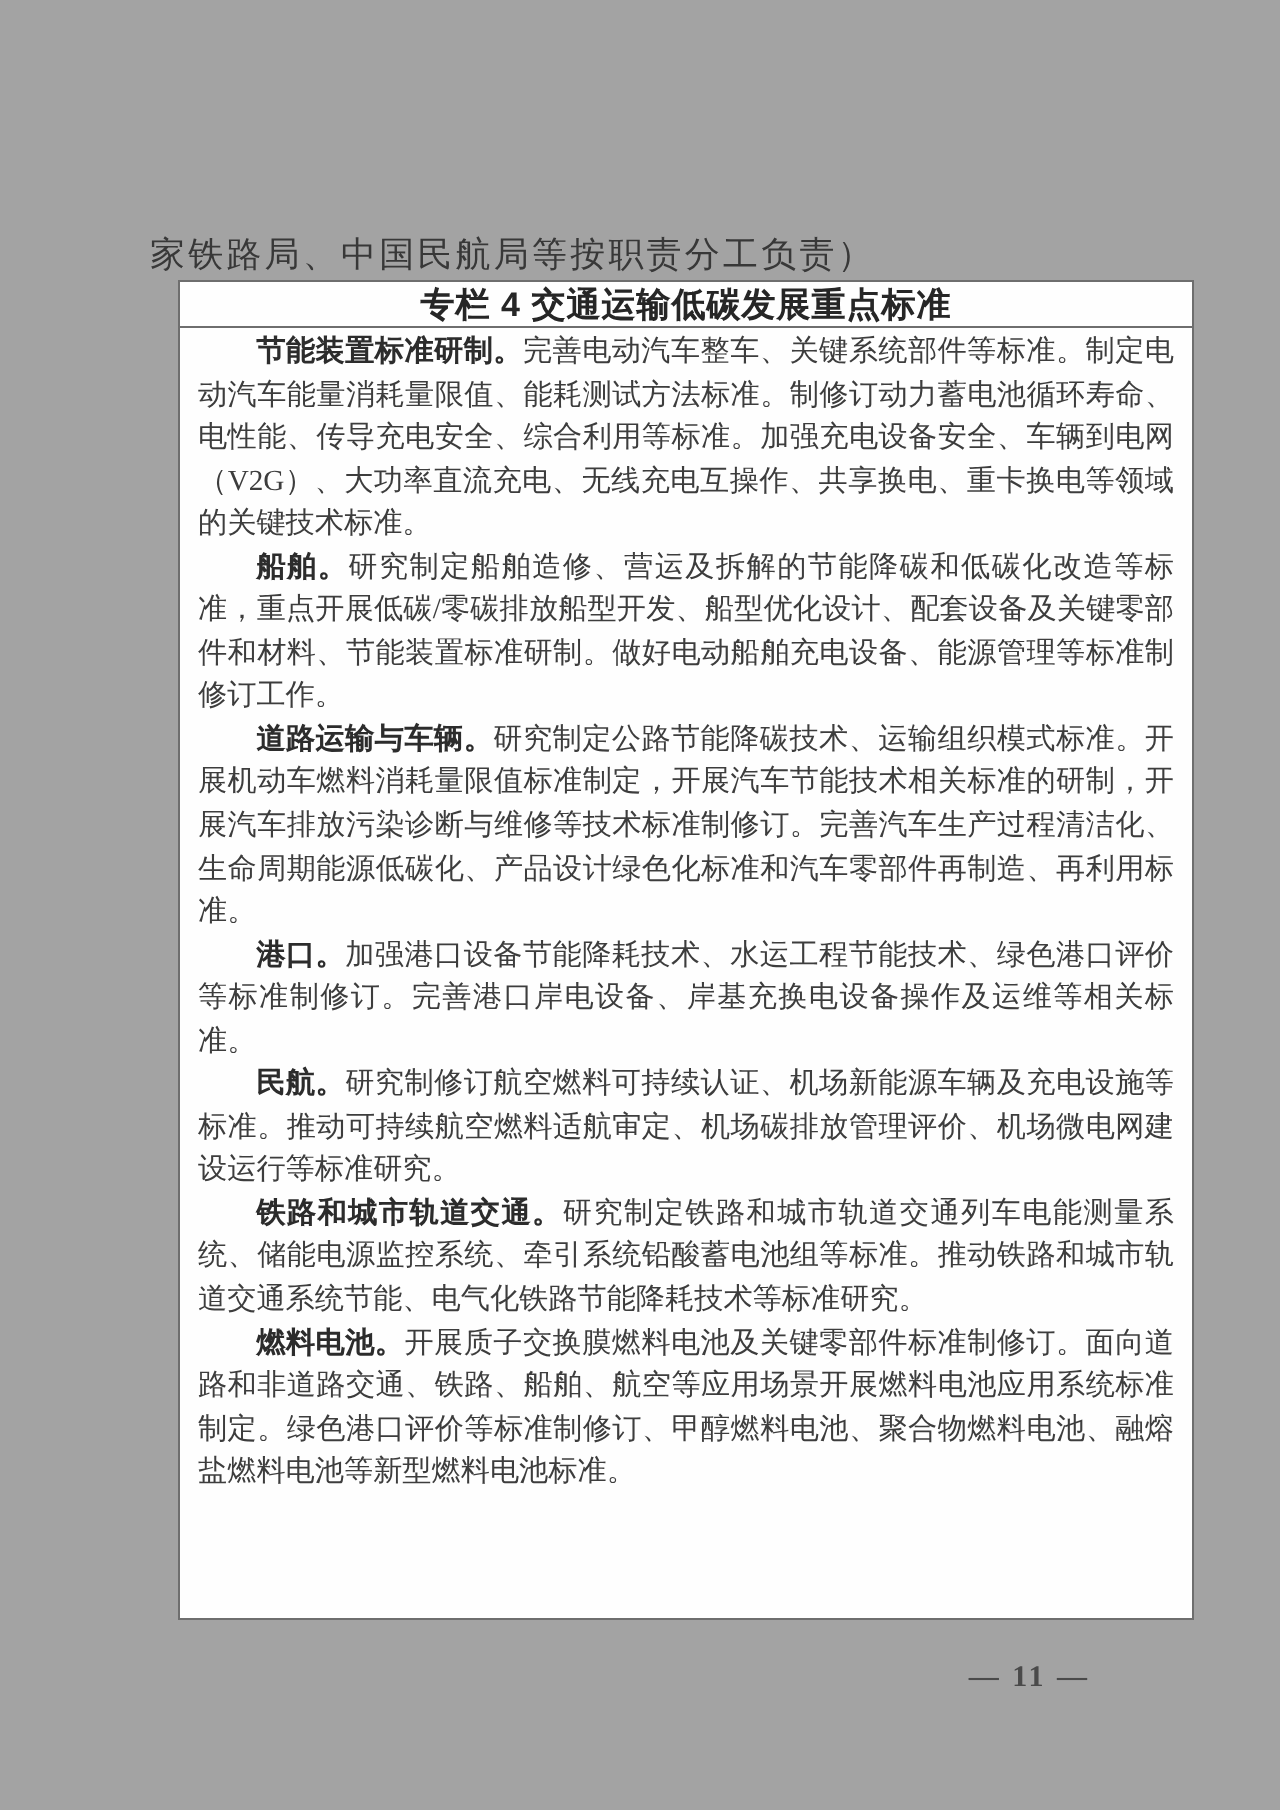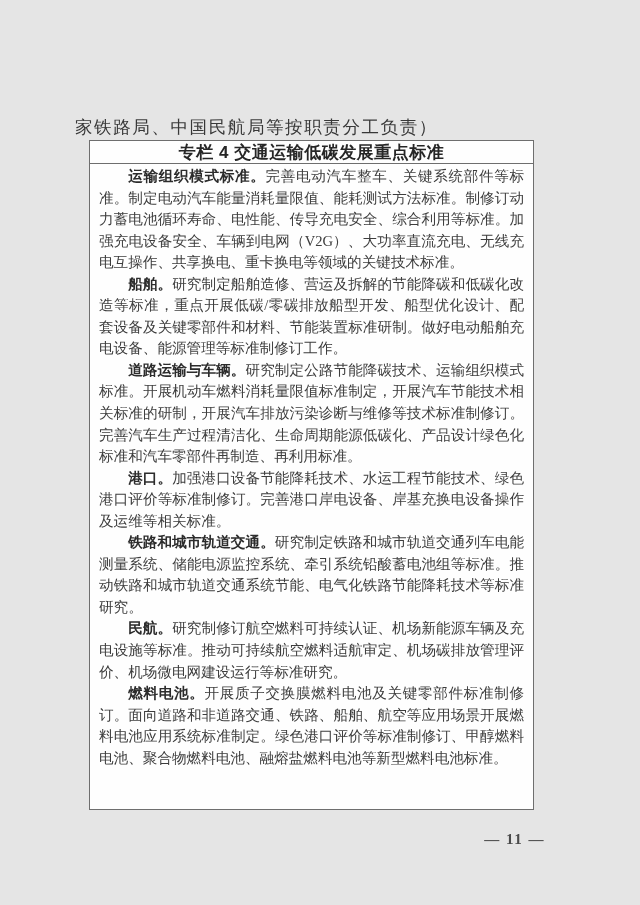--- a/index.html
+++ b/index.html
@@ -1,39 +1,39 @@
 <!DOCTYPE html>
 <html><head>
 <meta charset="utf-8">
 <style>
   * { margin: 0; padding: 0; box-sizing: border-box; }
   html, body { background: #ffffff; }
   .page {
     position: relative;
     width: 640px;
     height: 905px;
-    background: #e5e5e5;
+    background: #a3a3a3;
     font-family: "Liberation Serif", "DejaVu Serif", serif;
     color: #3d3d3d;
     overflow: hidden;
   }
   .continuation {
     position: absolute;
     left: 75px;
     top: 115px;
     font-size: 17.5px;
     letter-spacing: 1.6px;
     color: #383838;
     white-space: nowrap;
   }
   .box {
     position: absolute;
     left: 89px;
     top: 140px;
-    width: 445px;
+    width: 508px;
     height: 670px;
     border: 1px solid #6e6e6e;
     background: #fefefe;
     overflow: hidden;
   }
   .box-title {
     height: 23px;
     line-height: 23px;
     border-bottom: 1px solid #6e6e6e;
     text-align: center;
@@ -76,31 +76,31 @@
 <div class="page">
 
   <div class="continuation">家铁路局、中国民航局等按职责分工负责）</div>
 
   <div class="box">
 
     <div class="box-title">专栏 4 交通运输低碳发展重点标准</div>
 
     <div class="box-body">
 
-      <p class="para"><span class="lead">运输组织模式标准。</span><span>完善电动汽车整车、关键系统部件等标准。制定电动汽车能量消耗量限值、能耗测试方法标准。制修订动力蓄电池循环寿命、电性能、传导充电安全、综合利用等标准。加强充电设备安全、车辆到电网（V2G）、大功率直流充电、无线充电互操作、共享换电、重卡换电等领域的关键技术标准。</span></p>
+      <p class="para"><span class="lead">节能装置标准研制。</span><span>完善电动汽车整车、关键系统部件等标准。制定电动汽车能量消耗量限值、能耗测试方法标准。制修订动力蓄电池循环寿命、电性能、传导充电安全、综合利用等标准。加强充电设备安全、车辆到电网（V2G）、大功率直流充电、无线充电互操作、共享换电、重卡换电等领域的关键技术标准。</span></p>
 
       <p class="para"><span class="lead">船舶。</span><span>研究制定船舶造修、营运及拆解的节能降碳和低碳化改造等标准，重点开展低碳/零碳排放船型开发、船型优化设计、配套设备及关键零部件和材料、节能装置标准研制。做好电动船舶充电设备、能源管理等标准制修订工作。</span></p>
 
       <p class="para"><span class="lead">道路运输与车辆。</span><span>研究制定公路节能降碳技术、运输组织模式标准。开展机动车燃料消耗量限值标准制定，开展汽车节能技术相关标准的研制，开展汽车排放污染诊断与维修等技术标准制修订。完善汽车生产过程清洁化、生命周期能源低碳化、产品设计绿色化标准和汽车零部件再制造、再利用标准。</span></p>
 
       <p class="para"><span class="lead">港口。</span><span>加强港口设备节能降耗技术、水运工程节能技术、绿色港口评价等标准制修订。完善港口岸电设备、岸基充换电设备操作及运维等相关标准。</span></p>
 
+      <p class="para"><span class="lead">民航。</span><span>研究制修订航空燃料可持续认证、机场新能源车辆及充电设施等标准。推动可持续航空燃料适航审定、机场碳排放管理评价、机场微电网建设运行等标准研究。</span></p>
+
       <p class="para"><span class="lead">铁路和城市轨道交通。</span><span>研究制定铁路和城市轨道交通列车电能测量系统、储能电源监控系统、牵引系统铅酸蓄电池组等标准。推动铁路和城市轨道交通系统节能、电气化铁路节能降耗技术等标准研究。</span></p>
-
-      <p class="para"><span class="lead">民航。</span><span>研究制修订航空燃料可持续认证、机场新能源车辆及充电设施等标准。推动可持续航空燃料适航审定、机场碳排放管理评价、机场微电网建设运行等标准研究。</span></p>
 
 
       <p class="para"><span class="lead">燃料电池。</span><span>开展质子交换膜燃料电池及关键零部件标准制修订。面向道路和非道路交通、铁路、船舶、航空等应用场景开展燃料电池应用系统标准制定。绿色港口评价等标准制修订、甲醇燃料电池、聚合物燃料电池、融熔盐燃料电池等新型燃料电池标准。</span></p>
 
     </div>
   </div>
 
   <div class="page-number">— 11 —</div>
 
 </div>

